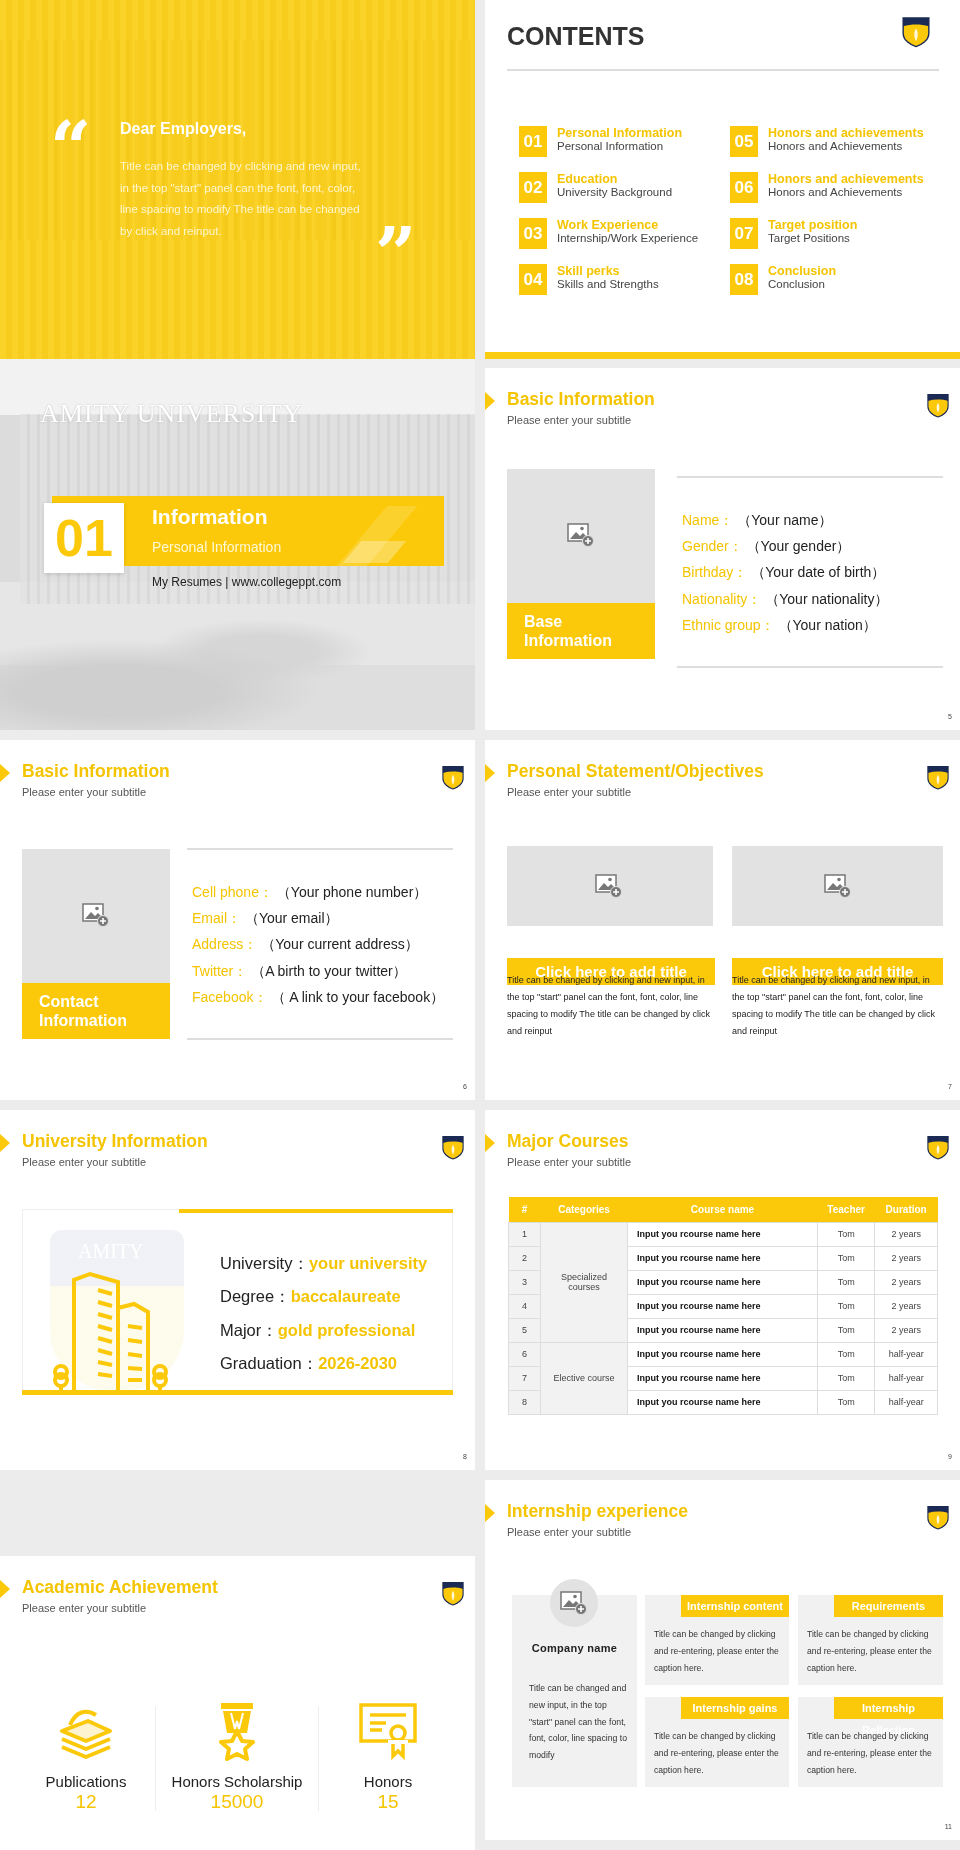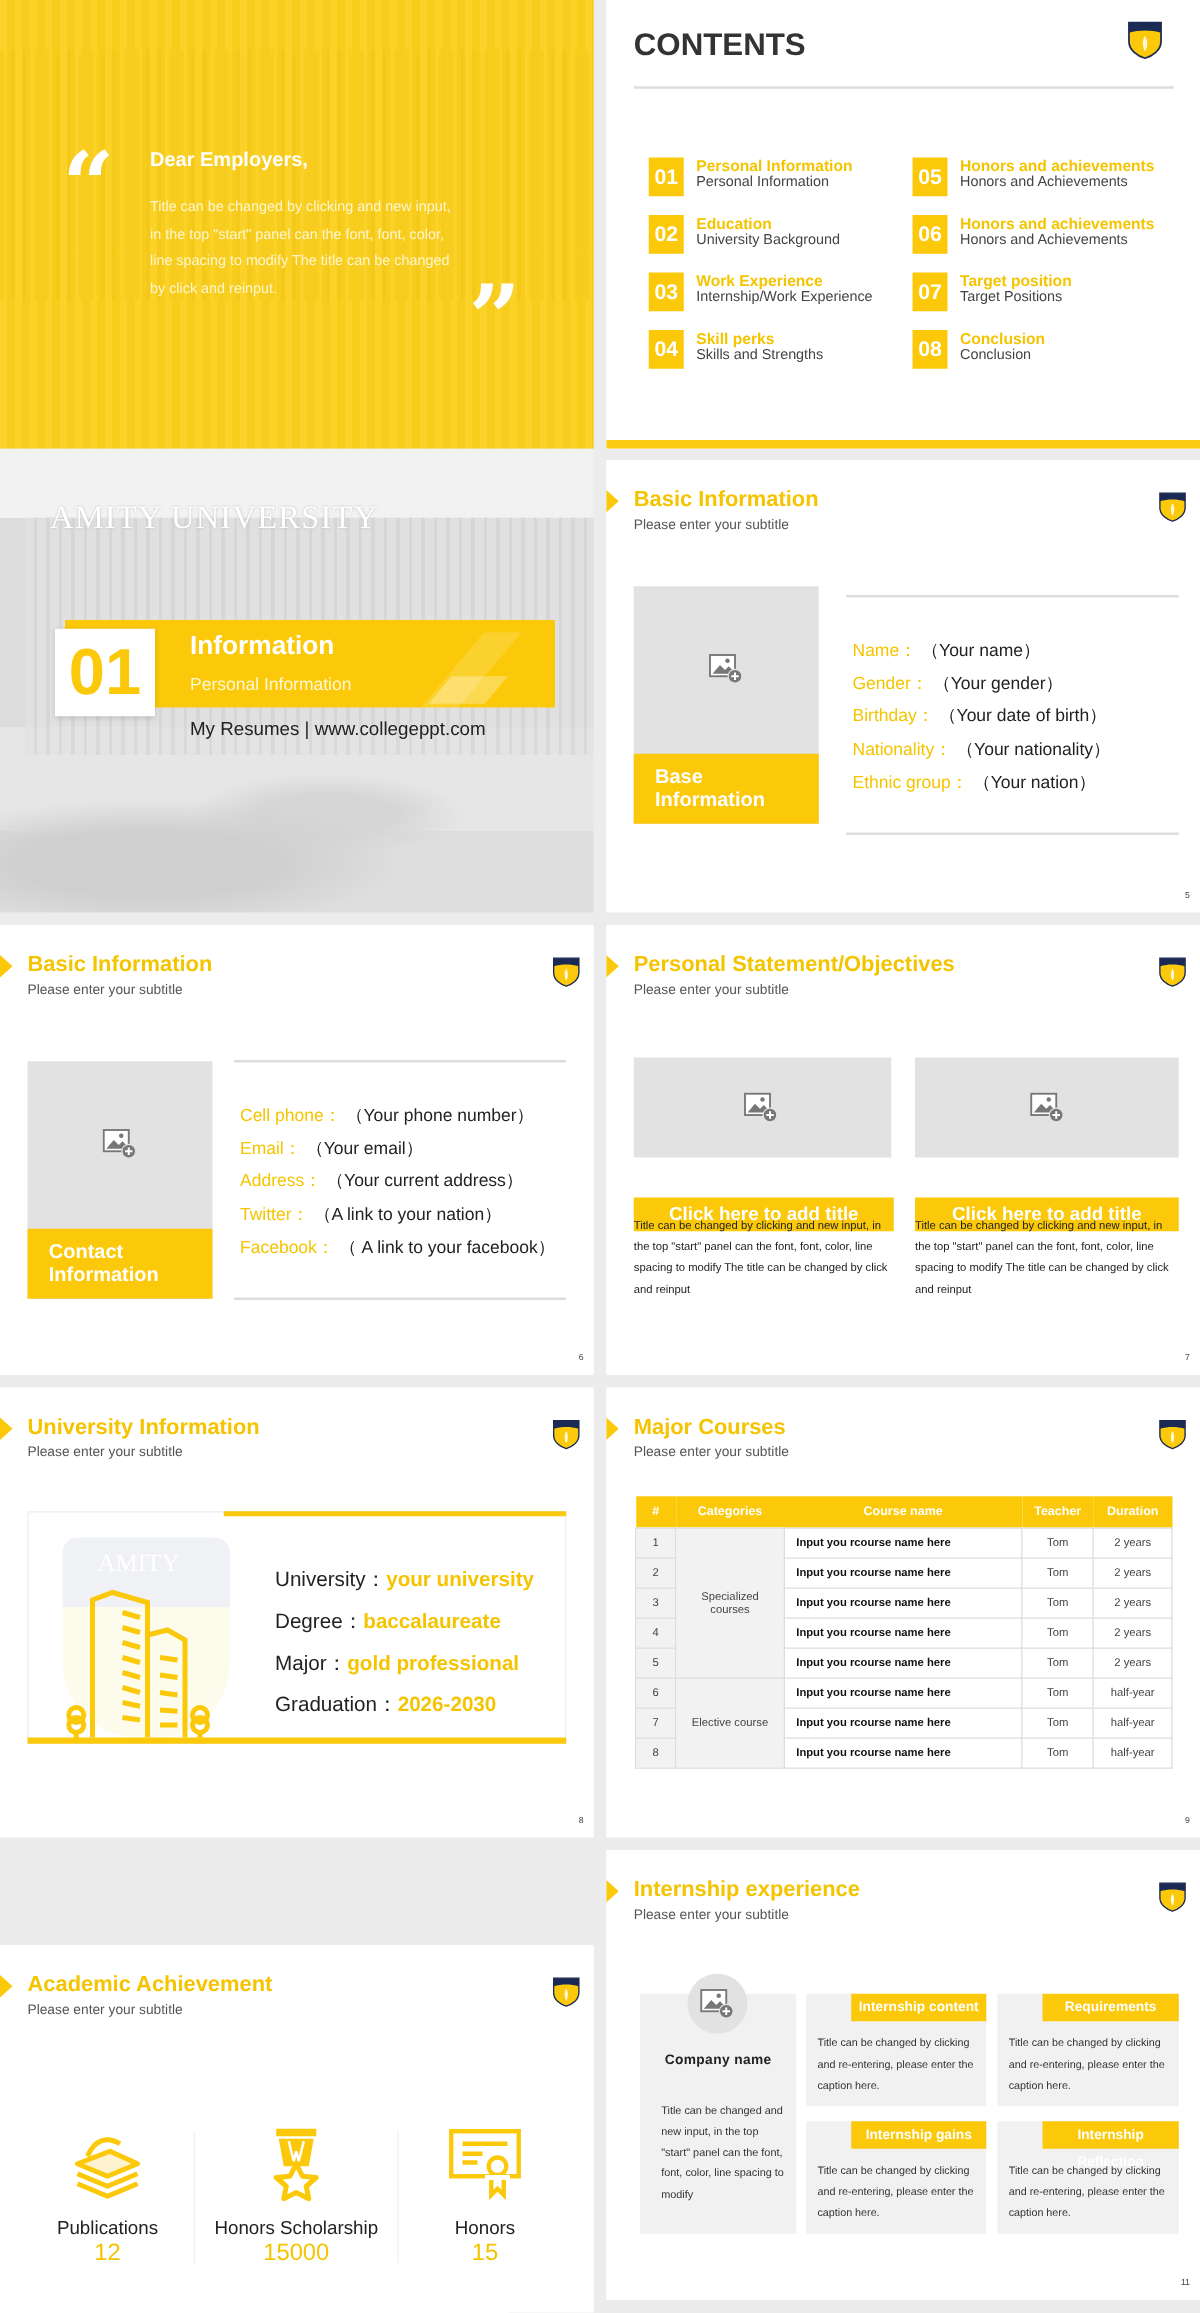--- a/index.html
+++ b/index.html
@@ -42,21 +42,21 @@
   #s3 .trees { position:absolute; left:0; bottom:0; width:475px; height:130px;
     background: radial-gradient(ellipse at 25% 70%, #cfcfcf 0 20%, transparent 40%),
                 radial-gradient(ellipse at 55% 40%, #d6d6d6 0 15%, transparent 30%),
                 linear-gradient(180deg, transparent 0 50%, #dedede 50% 100%); }
   #s3 .band { position: absolute; left: 52px; top: 137px; width: 392px; height: 70px; background: #fbc90a; }
   #s3 .band .stripe1 { position:absolute; left:310px; top:10px; width:30px; height:60px; background:rgba(255,255,255,0.15); transform: skewX(-40deg); }
   #s3 .band .stripe2 { position:absolute; left:300px; top:45px; width:45px; height:22px; background:rgba(255,255,255,0.3); transform: skewX(-40deg); }
   #s3 .numbox { position: absolute; left: 44px; top: 144px; width: 80px; height: 70px; background: #fff; box-shadow: 0 1px 4px rgba(0,0,0,0.15); color: #fbc90a; font-weight: bold; font-size: 52px; text-align: center; line-height: 70px; }
   #s3 .t1 { position: absolute; left: 152px; top: 146px; font-size: 21px; font-weight: bold; color: #fff; }
   #s3 .t2 { position: absolute; left: 152px; top: 180px; font-size: 14px; color: #fff8d5; }
-  #s3 .t3 { position: absolute; left: 152px; top: 216px; font-size: 15px; color: #222; }
+  #s3 .t3 { position: absolute; left: 152px; top: 216px; font-size: 12px; color: #222; }
 
   
   .hdr-arrow { position: absolute; left: 0; top: 24px; width: 0; height: 0; border-top: 9px solid transparent; border-bottom: 9px solid transparent; border-left: 10px solid #fbc90a; }
   .hdr-title { position: absolute; top: 21px; font-size: 17.5px; font-weight: bold; color: #f5c400; white-space: nowrap; }
   .hdr-sub { position: absolute; top: 46px; font-size: 11px; color: #555; }
   .logo-sm { position: absolute; top: 25px; right: 11px; width: 22px; height: 25px; }
 
   
   #s4 { left: 485px; top: 368px; height: 362px; }
   .photo-card { position: absolute; background: #e3e2e3; }
@@ -248,21 +248,21 @@
       </svg>
     <div class="cap">
       <div>Contact</div>
       <div>Information</div>
     </div>
   </div>
   <div class="info-rule" style="left:187px;top:108px;width:266px"></div>
   <div class="kv" style="left:192px;top:144px"><span class="k">Cell phone：</span> <span>（Your phone number）</span></div>
   <div class="kv" style="left:192px;top:170px"><span class="k">Email：</span> <span>（Your email）</span></div>
   <div class="kv" style="left:192px;top:196px"><span class="k">Address：</span> <span>（Your current address）</span></div>
-  <div class="kv" style="left:192px;top:223px"><span class="k">Twitter：</span> <span>（A link to your nation）</span></div>
+  <div class="kv" style="left:192px;top:223px"><span class="k">Twitter：</span> <span>（A birth to your twitter）</span></div>
   <div class="kv" style="left:192px;top:249px"><span class="k">Facebook：</span> <span>（ A link to your facebook）</span></div>
   <div class="info-rule" style="left:187px;top:298px;width:266px"></div>
   <div class="pnum">6</div>
 </section>
 
 <section class="slide" id="s7">
   <div class="hdr-arrow"></div>
   <div class="hdr-title" style="left:22px">Personal Statement/Objectives</div>
   <div class="hdr-sub" style="left:22px">Please enter your subtitle</div>
   <svg class="logo-sm">

